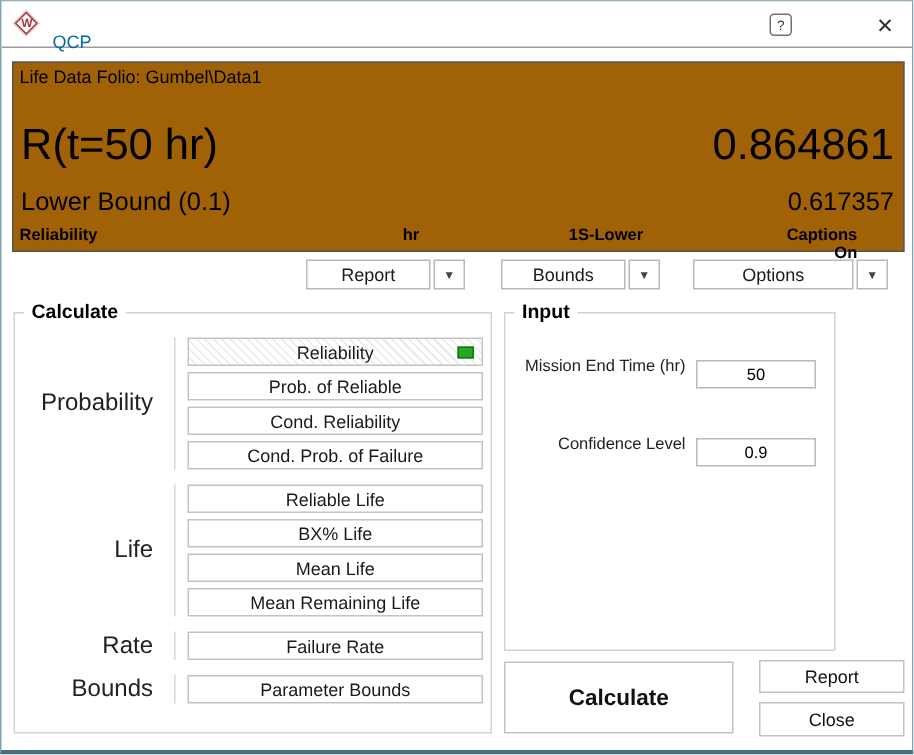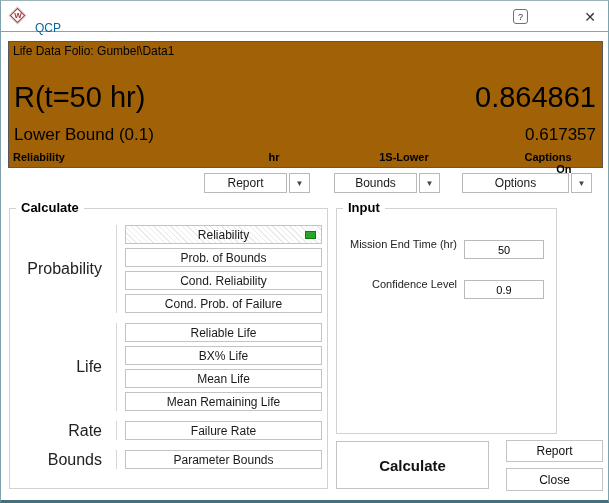--- a/index.html
+++ b/index.html
@@ -96,21 +96,21 @@
     font-family: "Liberation Sans", sans-serif; cursor: default;
   }
   .calc-btn.selected {
     background: repeating-linear-gradient(45deg, #ffffff 0px, #ffffff 3px, #eaeaea 3px, #eaeaea 4px);
   }
   .sel-indicator {
     position: absolute; right: 5px; top: 50%; transform: translateY(-50%);
     width: 11px; height: 8px; background: #28a428; border: 1px solid #0f7a0f;
   }
   
-  .input-body { position: absolute; left: 0; top: 20px; right: 0; display: flex; flex-direction: column; gap: 10px; }
+  .input-body { position: absolute; left: 0; top: 20px; right: 0; display: flex; flex-direction: column; gap: 22px; }
   .input-row { display: flex; align-items: center; justify-content: flex-end; padding-right: 12px; gap: 7px; }
   .input-label { font-size: 11px; color: #222; }
   .input-field {
     width: 80px; height: 19px; border: 1px solid #b9b9b9; background: #fff;
     text-align: center; font-size: 11px; color: #000; font-family: "Liberation Sans", sans-serif; margin-top: 11px;
   }
   
   .action-btn {
     position: absolute; background: #fff; border: 1px solid #c3c3c3; color: #111;
     display: flex; align-items: center; justify-content: center;
@@ -165,21 +165,21 @@
     <div class="calc-body">
 
       <div class="calc-group">
         <div class="calc-label">Probability</div>
         <div class="calc-divider"></div>
         <div class="calc-buttons">
           <button class="calc-btn selected">
             <span>Reliability</span>
             <span class="sel-indicator"></span>
           </button>
-          <button class="calc-btn">Prob. of Bounds</button>
+          <button class="calc-btn">Prob. of Reliable</button>
           <button class="calc-btn">Cond. Reliability</button>
           <button class="calc-btn">Cond. Prob. of Failure</button>
         </div>
       </div>
 
       <div class="calc-group">
         <div class="calc-label">Life</div>
         <div class="calc-divider"></div>
         <div class="calc-buttons">
           <button class="calc-btn">Reliable Life</button>

